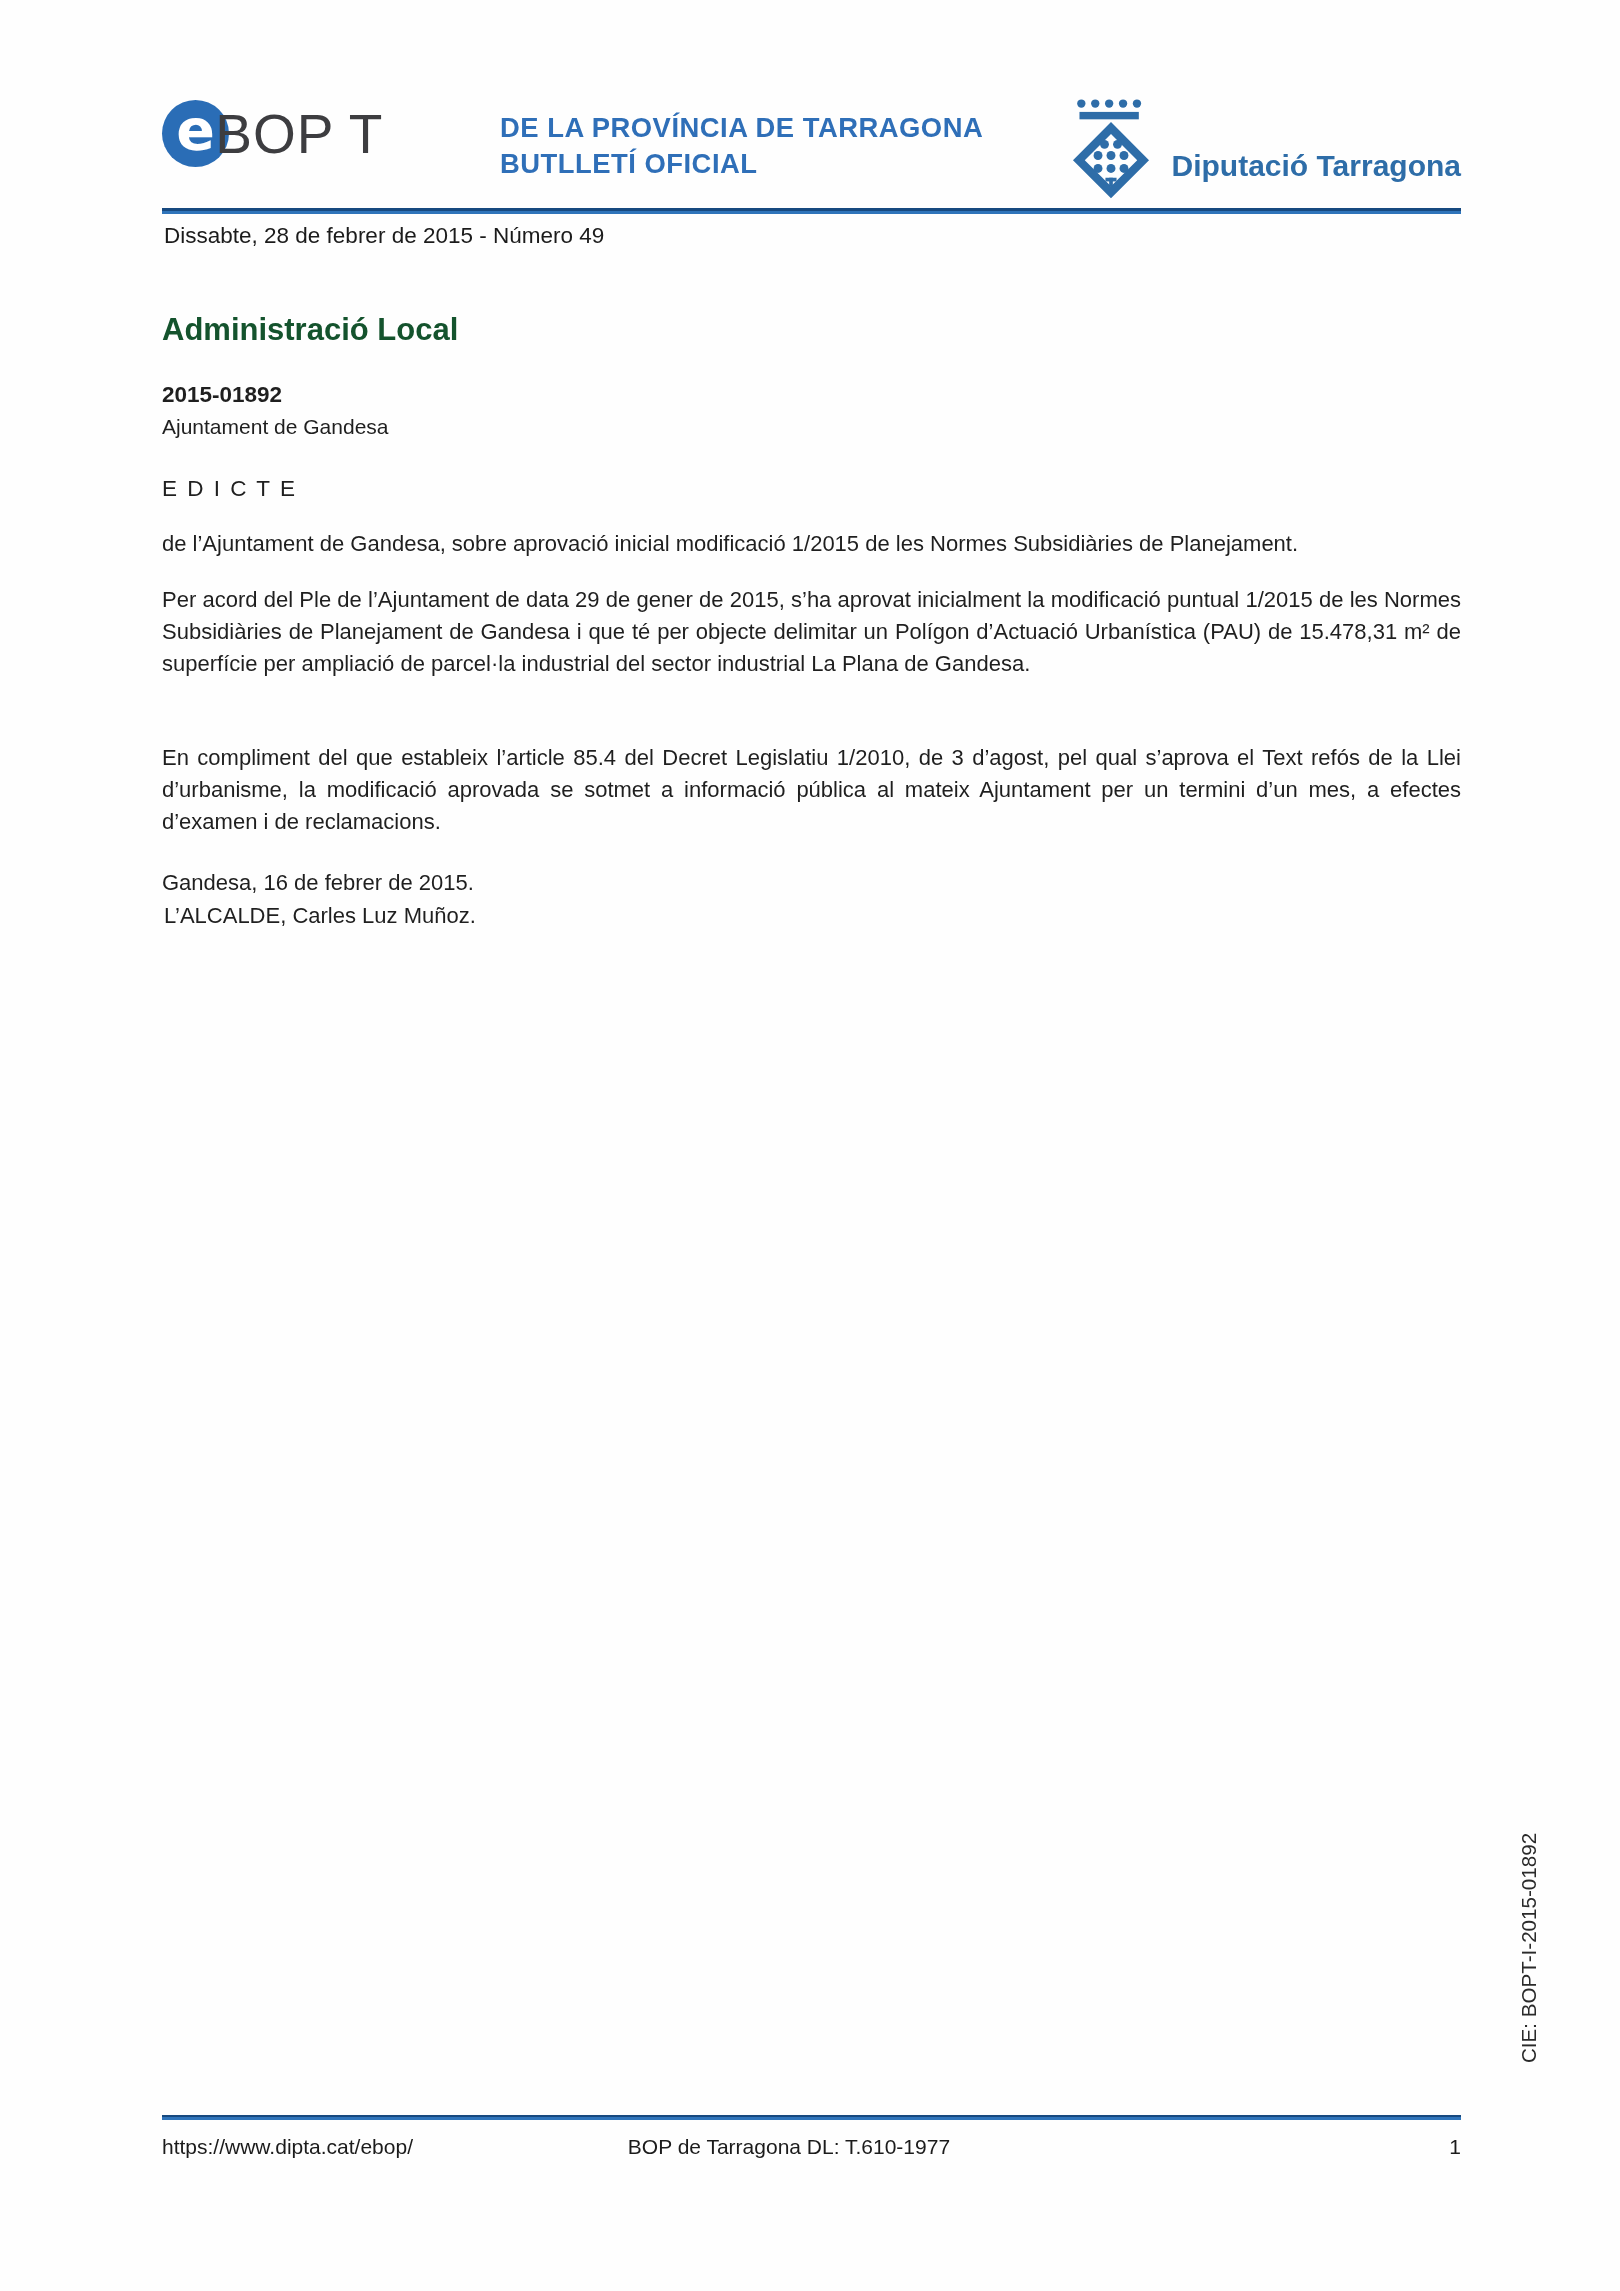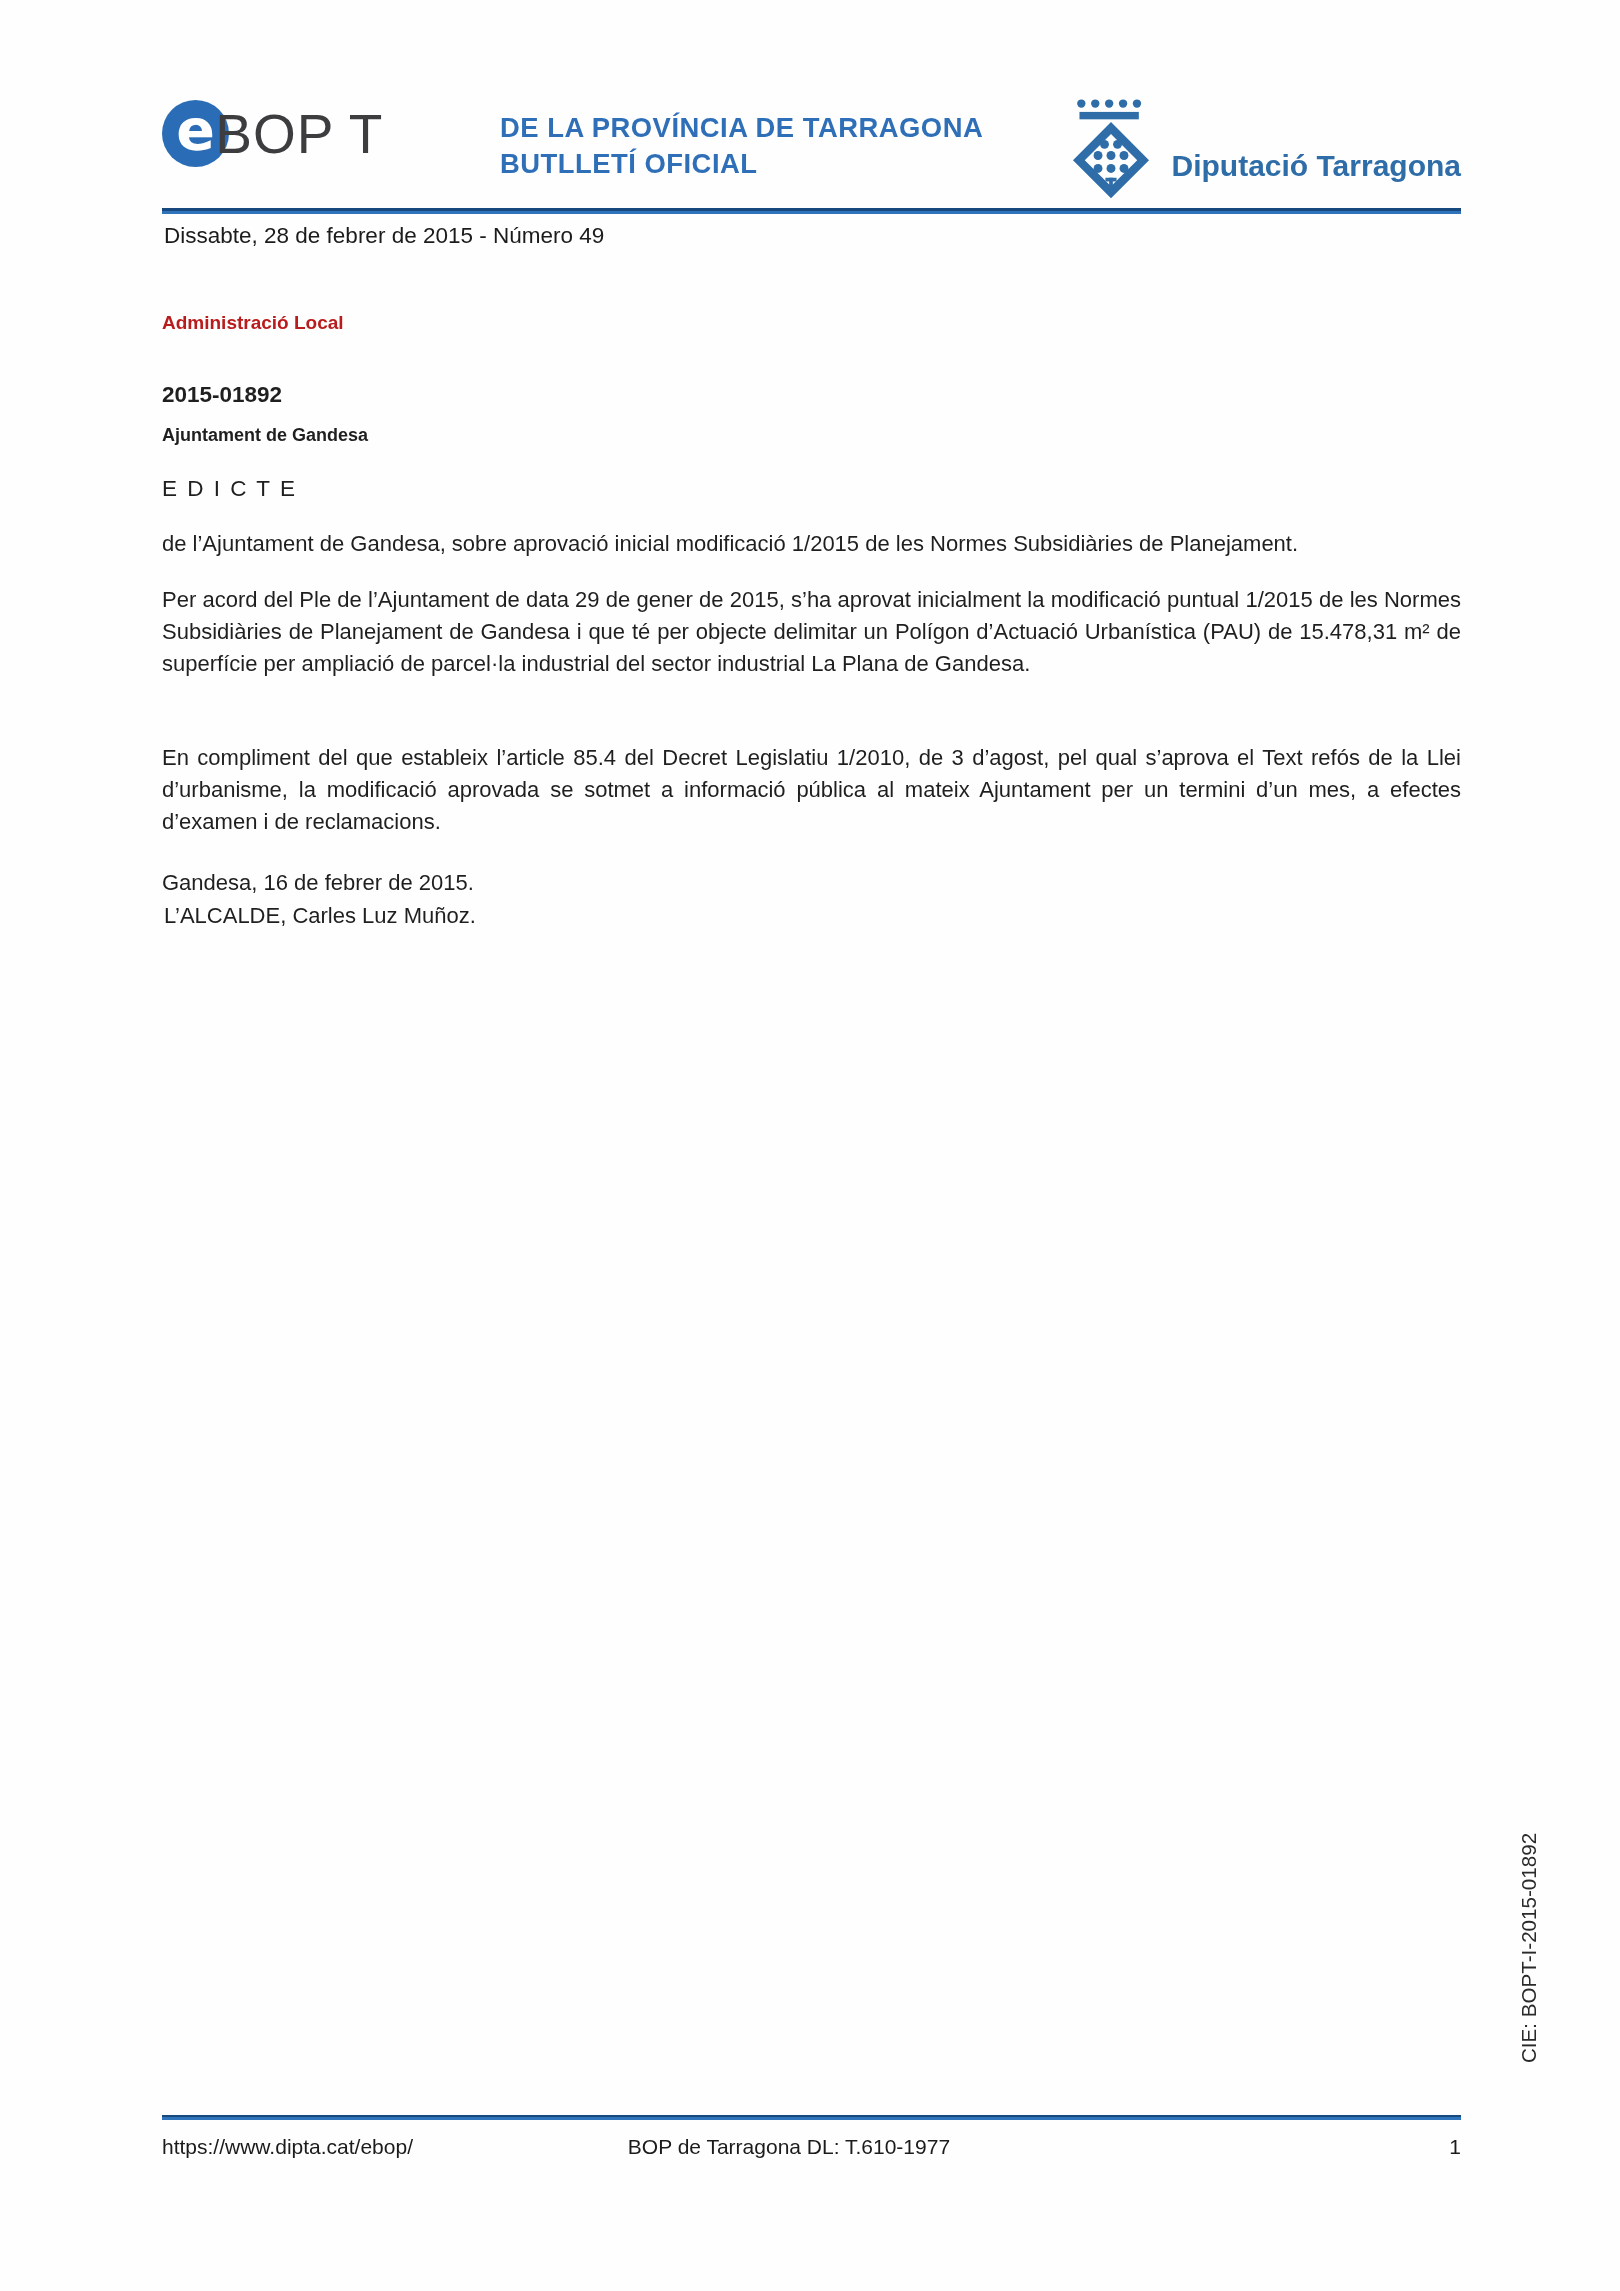--- a/index.html
+++ b/index.html
@@ -49,24 +49,24 @@
   }
   .rule-top { top:208px; }
   .rule-bottom { top:2115px; height:4.9px; }
 
   
   .dateline { position:absolute; left:164px; top:223px; font-size:22.5px; color:#1b1b1b; }
 
   
   .section-title {
     position:absolute; left:162px; top:312px;
-    color:#b91c1c; font-weight:bold; font-size:19px;
+    color:#14532d; font-weight:bold; font-size:31px;
   }
   .notice-id   { position:absolute; left:162px; top:382px; font-size:22.5px; font-weight:bold; }
-  .notice-org  { position:absolute; left:162px; top:415px; font-size:18px; font-weight:bold;margin-top:10px; }
+  .notice-org  { position:absolute; left:162px; top:415px; font-size:21px; font-weight:normal; }
   .notice-type { position:absolute; left:162px; top:476px; font-size:22.5px; letter-spacing:2px; }
   .notice-subject {
     position:absolute; left:162px; top:528px; width:1299px;
     font-size:22px; line-height:32px;
   }
   .para {
     position:absolute; left:162px; width:1299px;
     font-size:22px; line-height:32px;
     text-align:justify;
   }

